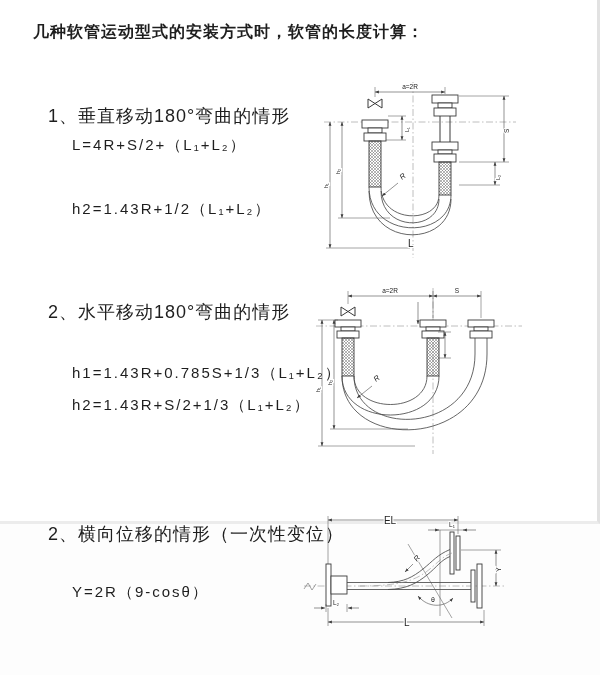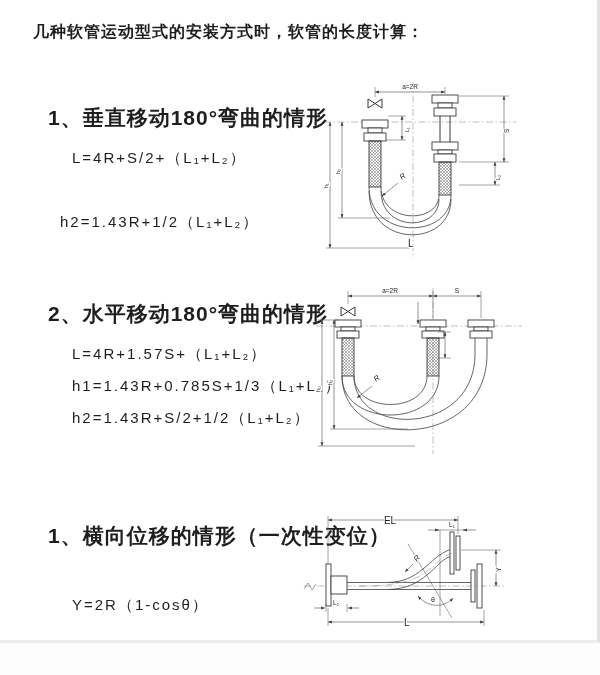--- a/index.html
+++ b/index.html
@@ -1,20 +1,20 @@
 <!DOCTYPE html>
 <html><head>
 <meta charset="utf-8">
 <style>
   html,body{margin:0;padding:0;}
   body{width:600px;height:675px;background:#fdfdfd;font-family:"Liberation Sans","DejaVu Sans",sans-serif;color:#1e1e1e;position:relative;overflow:hidden;}
-  .page{position:absolute;left:0;top:0;width:600px;height:643px;background:#ffffff;border-right:3px solid #e2e2e2;border-bottom:3px solid #ececec;box-sizing:border-box;}
+  .page{position:absolute;left:0;top:0;width:600px;height:524px;background:#ffffff;border-right:3px solid #e2e2e2;border-bottom:3px solid #ececec;box-sizing:border-box;}
   .title{position:absolute;left:33px;top:22px;font-size:16px;font-weight:bold;letter-spacing:1px;white-space:nowrap;}
-  .sec-head{position:absolute;font-size:21px;font-weight:bold;letter-spacing:1px;white-space:nowrap;}
-  .formula{position:absolute;font-size:15px;letter-spacing:2px;white-space:nowrap;margin-top:13px;}
+  .sec-head{position:absolute;font-size:18px;font-weight:normal;letter-spacing:1px;white-space:nowrap;}
+  .formula{position:absolute;font-size:15px;letter-spacing:2px;white-space:nowrap;}
   svg{position:absolute;overflow:visible;}
   .ln{stroke:#3a3a3a;stroke-width:1;fill:none;}
   .hs{stroke:#4a4a4a;stroke-width:0.85;fill:none;}
   .tn{stroke:#5a5a5a;stroke-width:0.55;fill:none;}
   .dm{stroke:#4a4a4a;stroke-width:0.6;fill:none;}
   .cl{stroke:#8a8a8a;stroke-width:0.55;fill:none;stroke-dasharray:7 2.5 1.5 2.5;}
   .fit{fill:#ffffff;stroke:#3a3a3a;stroke-width:0.9;}
   .hx{fill:url(#hatchp);stroke:#3a3a3a;stroke-width:0.9;}
   .lbl{paint-order:stroke;stroke:#ffffff;stroke-width:2.2px;fill:#222;font-family:"Liberation Sans","DejaVu Sans",sans-serif;}
   .t6{font-size:6.5px;}
@@ -36,29 +36,28 @@
       <pattern id="hatchp" width="3" height="3" patternUnits="userSpaceOnUse">
         <path d="M0,0 L3,3 M3,0 L0,3" stroke="#6a6a6a" stroke-width="0.5"></path>
       </pattern>
     </defs>
   </svg>
 
   <div class="title">几种软管运动型式的安装方式时，软管的长度计算：</div>
 
   <div class="sec-head" style="left:48px;top:104px">1、垂直移动180°弯曲的情形</div>
   <div class="formula" style="left:72px;top:136px">L=4R+S/2+（L₁+L₂）</div>
-  <div class="formula" style="left:60px;top:200px">h2=1.43R+1/2（L₁+L₂）</div>
+  <div class="formula" style="left:72px;top:200px">h2=1.43R+1/2（L₁+L₂）</div>
 
   <div class="sec-head" style="left:48px;top:300px">2、水平移动180°弯曲的情形</div>
-  <div class="formula" style="left:72px;top:332px">L=4R+1.57S+（L₁+L₂）</div>
   <div class="formula" style="left:72px;top:364px">h1=1.43R+0.785S+1/3（L₁+L₂）</div>
-  <div class="formula" style="left:72px;top:396px">h2=1.43R+S/2+1/2（L₁+L₂）</div>
-
-  <div class="sec-head" style="left:48px;top:522px">1、横向位移的情形（一次性变位）</div>
-  <div class="formula" style="left:72px;top:583px">Y=2R（1-cosθ）</div>
+  <div class="formula" style="left:72px;top:396px">h2=1.43R+S/2+1/3（L₁+L₂）</div>
+
+  <div class="sec-head" style="left:48px;top:522px">2、横向位移的情形（一次性变位）</div>
+  <div class="formula" style="left:72px;top:583px">Y=2R（9-cosθ）</div>
 
   <svg style="left:318px;top:70px" width="215" height="195" viewBox="0 0 215 195">
     <g>
       <line class="cl" x1="95" y1="12" x2="95" y2="188"></line>
       <line class="cl" x1="6" y1="52" x2="198" y2="52"></line>
     </g>
 
     <g>
       <line class="tn" x1="57" y1="17" x2="57" y2="27"></line>
       <line class="tn" x1="127" y1="17" x2="127" y2="24"></line>

